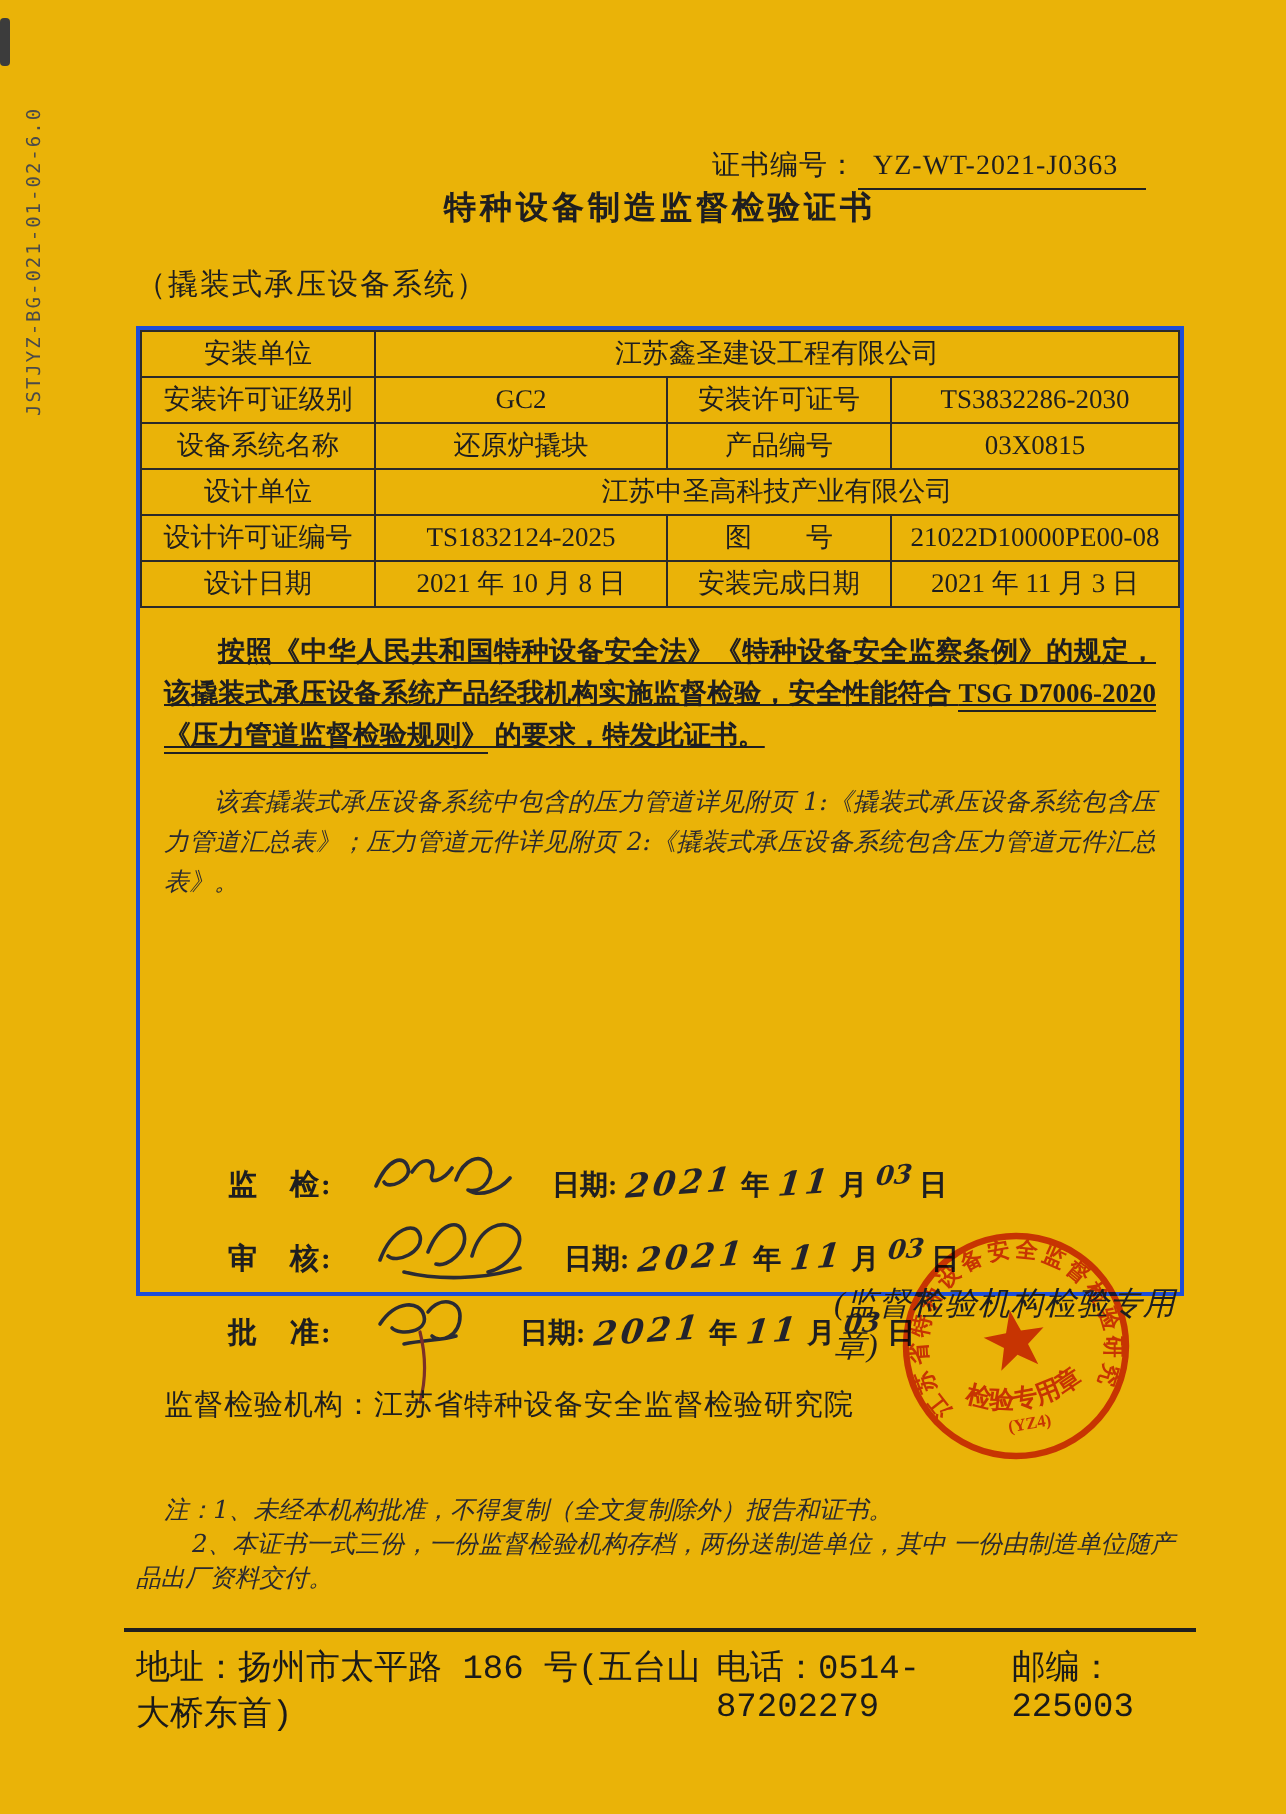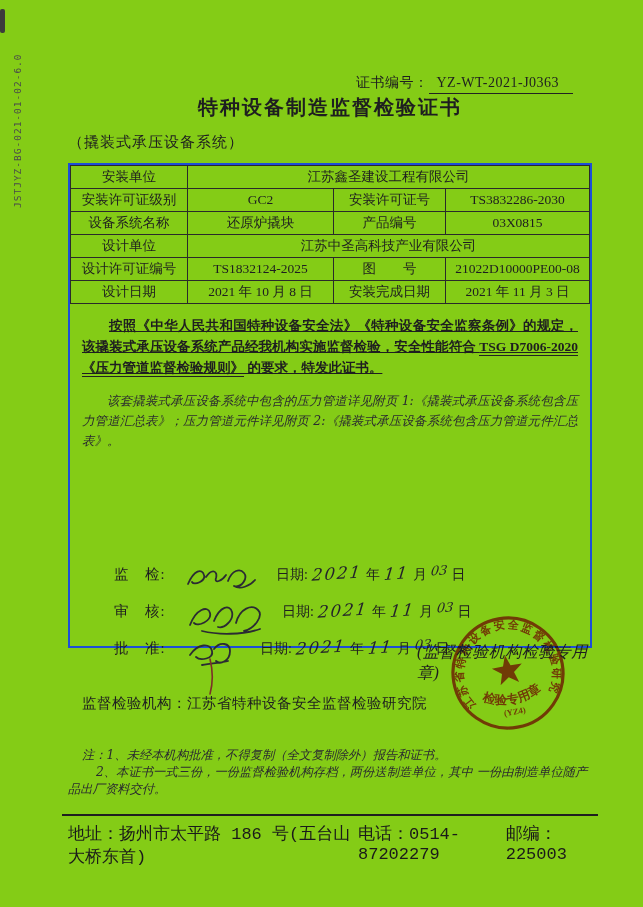--- a/index.html
+++ b/index.html
@@ -1,36 +1,36 @@
 <!DOCTYPE html>
 <html><head>
 <meta charset="utf-8">
 <style>
   html,body{margin:0;padding:0;background:#e7e5e2;}
-  .page{position:relative;width:643px;height:907px;background:#84cc16;
+  .page{position:relative;width:643px;height:907px;background:#eab308;
         font-family:"Liberation Serif","DejaVu Serif",serif;color:#1e1e20;overflow:hidden;}
   .artifact{position:absolute;left:0;top:9px;width:5px;height:24px;background:#3c3c3c;border-radius:2px;}
   .side-code{position:absolute;left:12px;top:208px;transform:rotate(-90deg);transform-origin:left top;
              white-space:nowrap;font-family:"DejaVu Sans Mono",monospace;font-size:9.5px;color:#4a4a4a;letter-spacing:1px;}
   .cert-line{position:absolute;left:356px;top:74px;font-size:14px;letter-spacing:.5px;}
   .cert-no{display:inline-block;border-bottom:1.5px solid #222;padding:0 14px 2px 8px;
            font-family:"Liberation Serif",serif;letter-spacing:.5px;}
   .title{position:absolute;left:68px;top:94px;width:524px;margin:0;text-align:center;
-         font-size:20px;font-weight:bold;letter-spacing:2px;}
+         font-size:16px;font-weight:bold;letter-spacing:2px;}
   .subtitle{position:absolute;left:68px;top:133px;width:524px;text-align:left;font-size:15px;letter-spacing:1px;}
   .frame{position:absolute;left:68px;top:163px;width:524px;height:485px;border:2px solid #1d4ed8;box-sizing:border-box;}
   .info-table{border-collapse:collapse;width:100%;table-layout:fixed;font-size:13.5px;}
   .info-table td{border:1px solid #2a2a2a;height:22px;text-align:center;padding:0 2px;
                  overflow:hidden;white-space:nowrap;}
   .para1{margin:11px 12px 0;font-weight:bold;font-size:13.5px;line-height:21px;text-indent:2em;text-align:justify;text-decoration:underline;}
   .und{border-bottom:1.5px solid #222;padding-bottom:1px;}
   .para2{margin:13px 12px 0;font-size:12.5px;font-style:italic;line-height:20px;text-indent:2em;
          font-family:"DejaVu Serif",serif;color:#2a2a30;text-align:justify;}
   .sig-block{position:absolute;left:44px;top:400px;width:400px;}
-  .sig-row{display:flex;align-items:flex-start;height:37px;}
+  .sig-row{display:flex;align-items:flex-end;height:37px;font-weight:bold;}
   .sig-row svg{overflow:visible;margin:0 4px;}
   .role{font-size:14.5px;letter-spacing:1px;width:64px;flex:none;}
   .date-group{margin-left:10px;font-size:14px;display:flex;align-items:center;gap:4px;white-space:nowrap;}
   .hand{font-family:"DejaVu Serif",serif;font-style:italic;font-size:16.5px;letter-spacing:2px;
         display:inline-block;transform:rotate(-4deg) skewX(-10deg);color:#23232b;position:relative;top:-1px;}
   .hand-sm{font-size:13px;top:-4px;letter-spacing:0;}
   .stamp-note{position:absolute;left:347px;top:477px;font-size:16px;letter-spacing:.5px;z-index:3;font-style:italic;}
   .agency{position:absolute;left:12px;top:527px;font-size:14.5px;line-height:23px;letter-spacing:.5px;}
   .stamp{position:absolute;left:378px;top:448px;width:120px;height:120px;transform:rotate(-10deg);
          mix-blend-mode:multiply;opacity:.92;z-index:2;}

